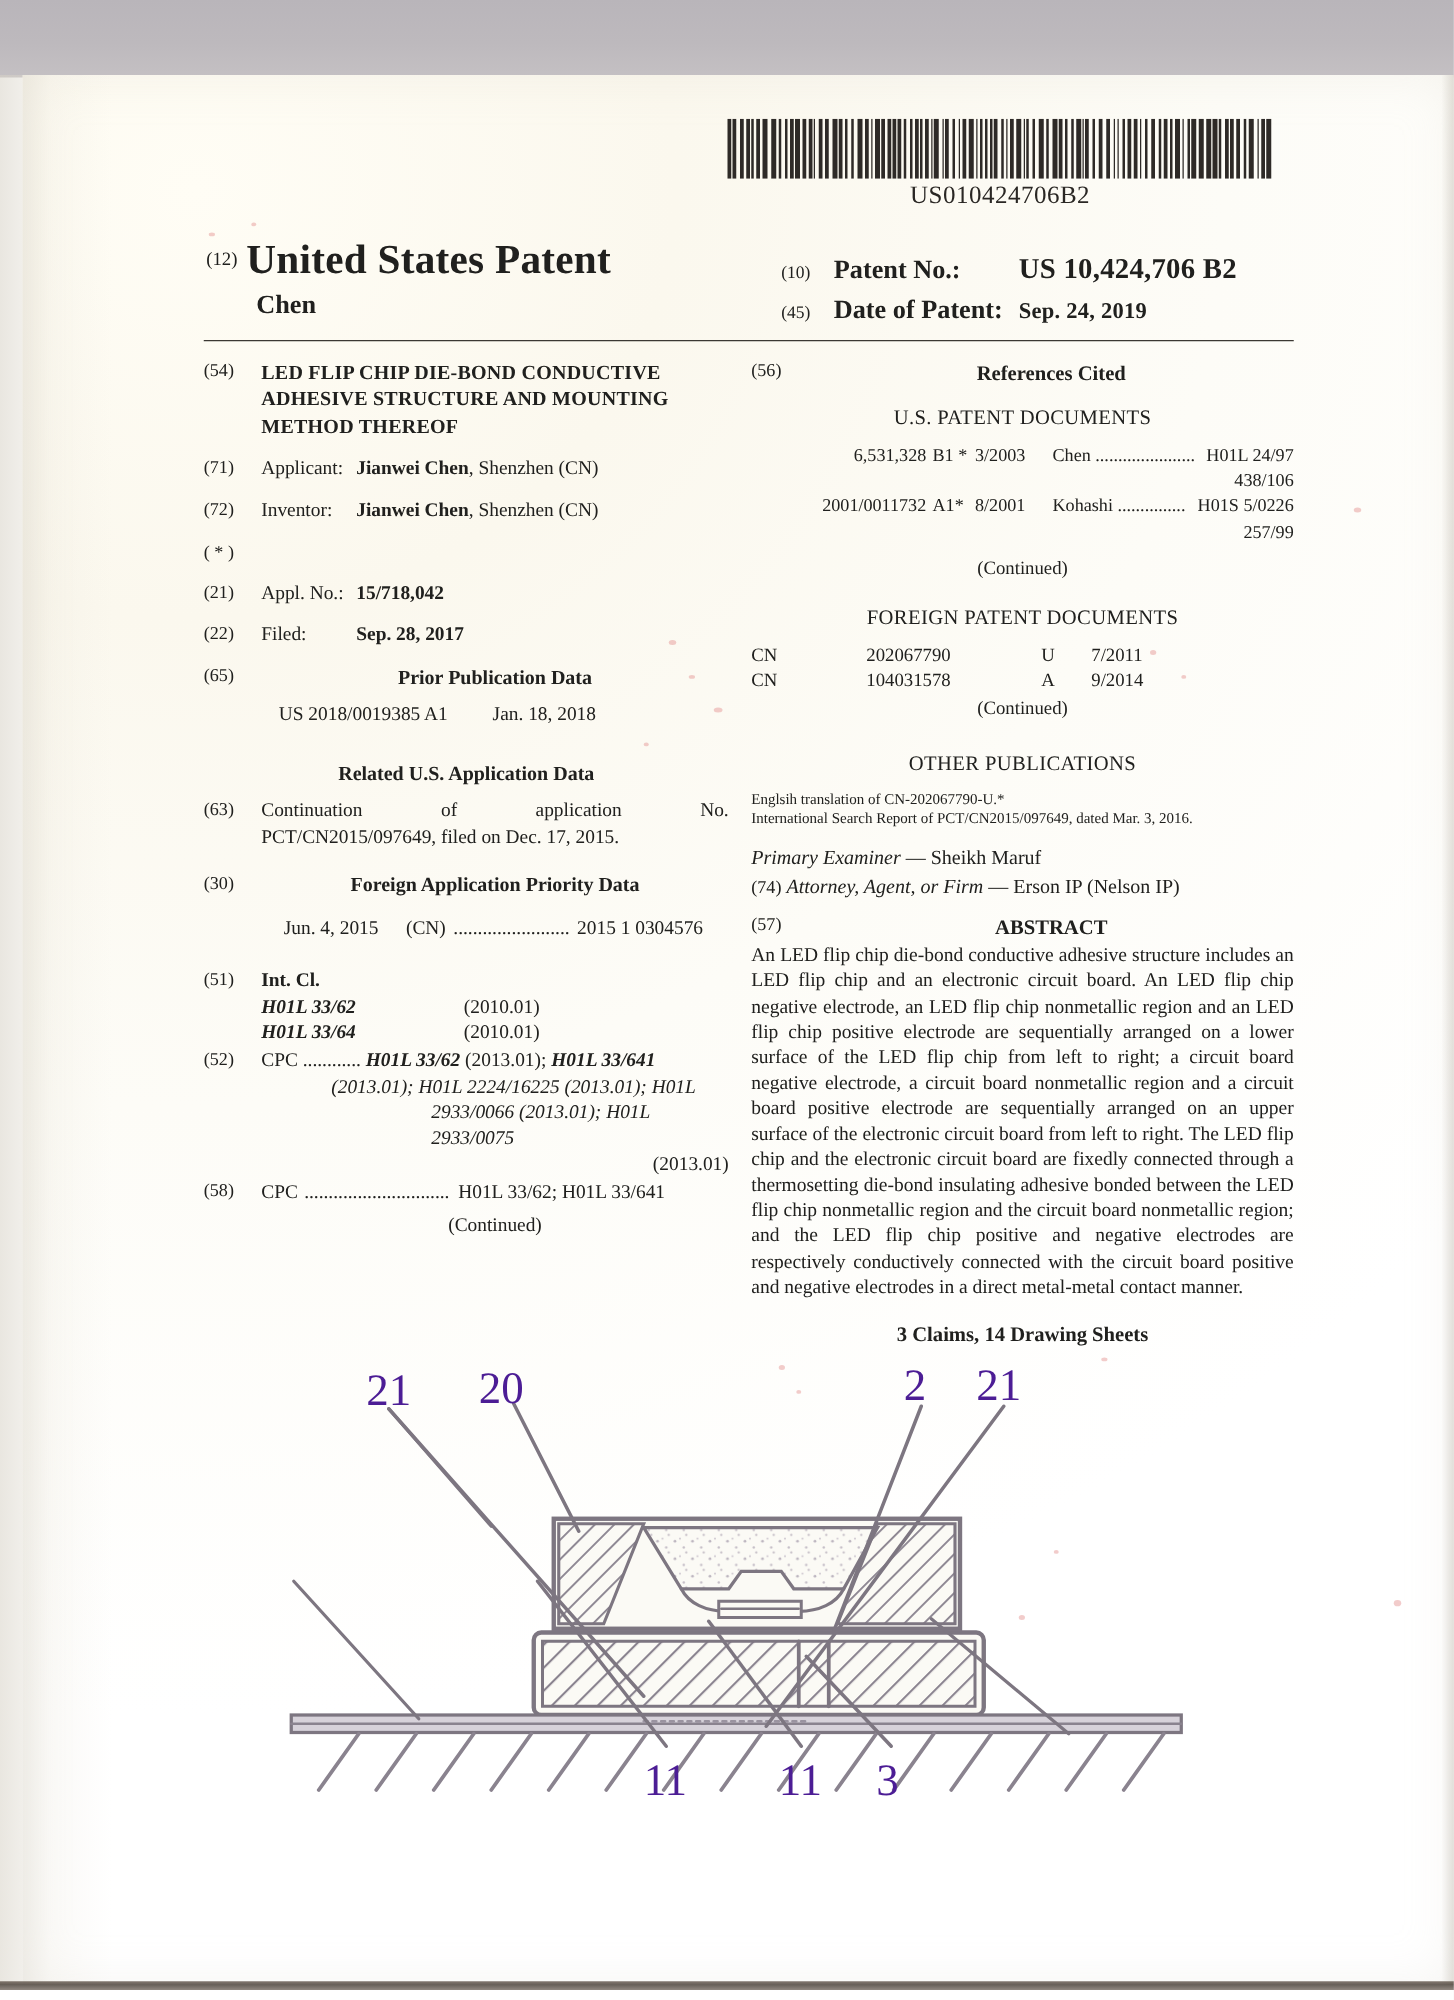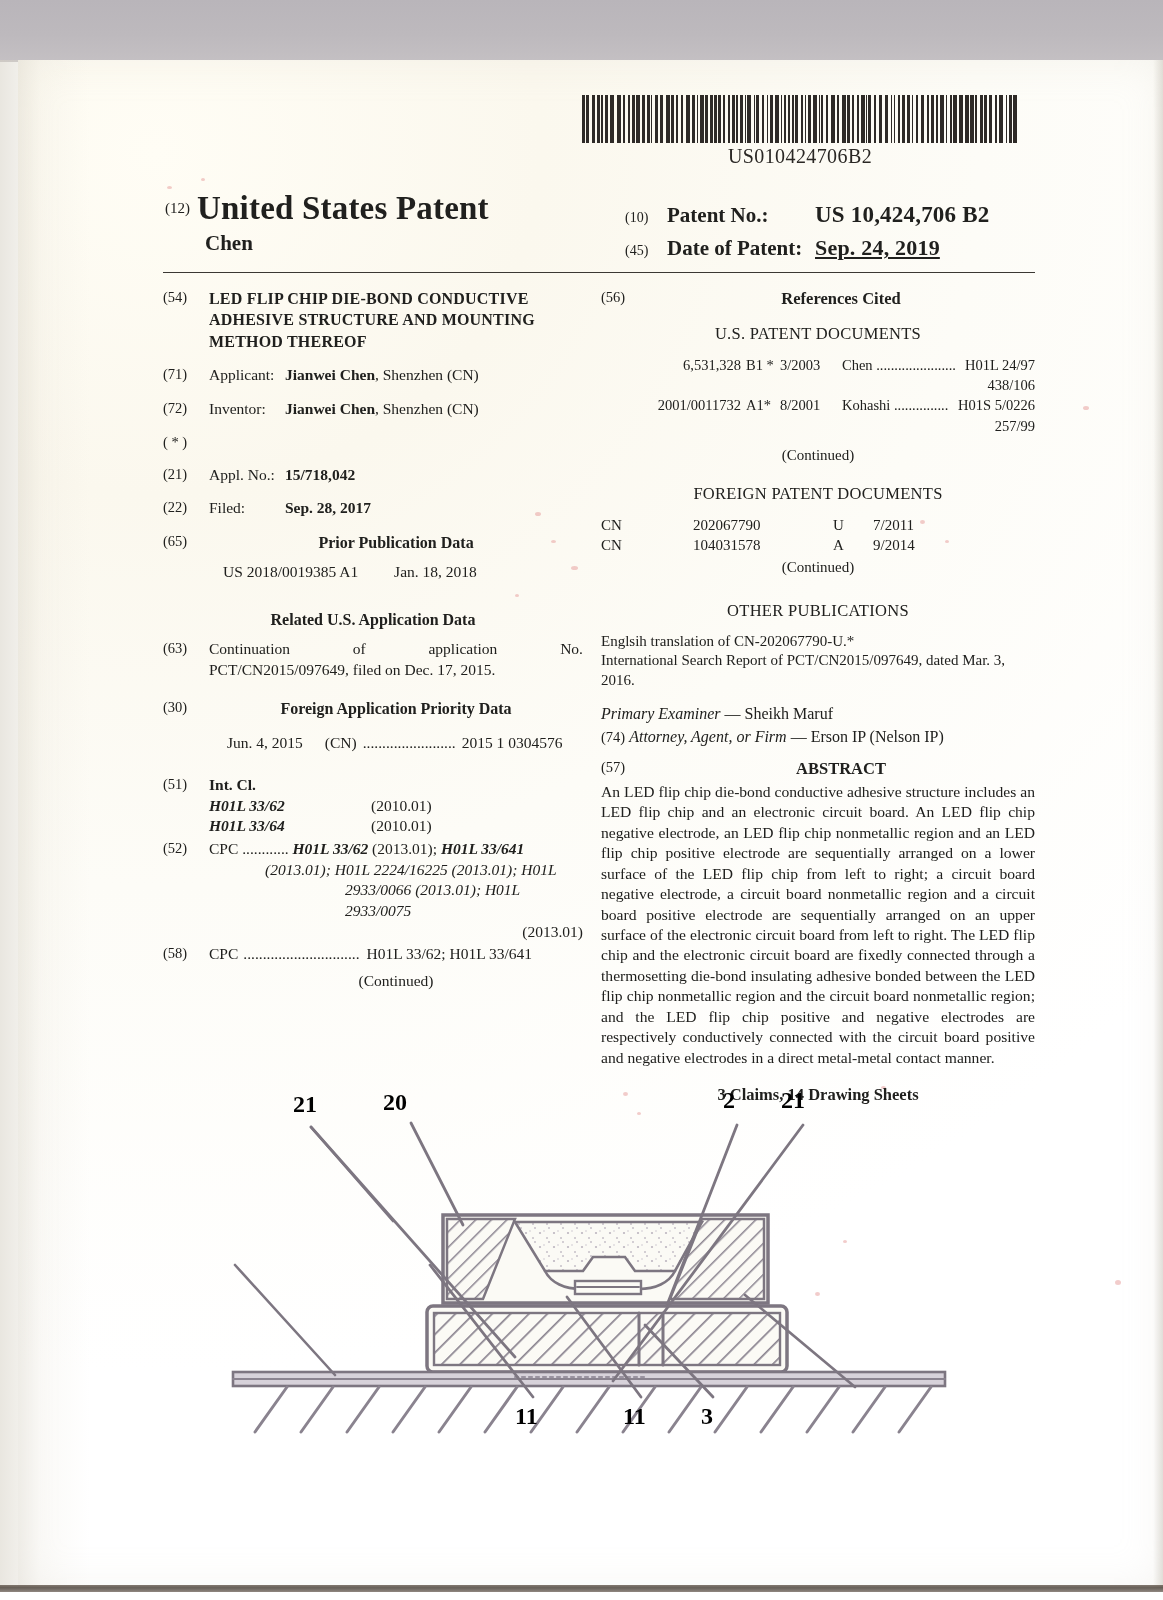--- a/index.html
+++ b/index.html
@@ -62,21 +62,21 @@
   .mh-title{
     font-size:33px;font-weight:bold;letter-spacing:.2px;display:inline-block;margin-left:7px;
   }
   .mh-inventor{font-size:21px;font-weight:bold;margin-left:40px;margin-top:4px;}
 
   .mh-right{position:absolute;left:460px;top:12px;width:420px;font-size:20px;}
   .mh-row{display:flex;align-items:baseline;margin-bottom:7px;}
   .mh-row .tag{width:42px;font-size:14px;}
   .mh-row .lbl{font-weight:bold;font-size:21px;width:148px;}
   .mh-row .val{font-weight:bold;font-size:23px;letter-spacing:.2px;}
-  .mh-row .val.date{font-size:22px;text-decoration:underline;}
+  .mh-row .val.date{font-size:18px;}
 
   .rule{position:absolute;left:148px;top:272px;width:872px;height:1px;background:#3b3833;}
 
   
   .col{position:absolute;top:288px;font-size:15.5px;line-height:1.33;}
   .col-left{left:148px;width:420px;}
   .col-right{left:586px;width:434px;}
 
   .fld{display:flex;margin-bottom:13px;}
   .fld .n{width:46px;flex:0 0 46px;font-size:14.5px;}
@@ -104,42 +104,42 @@
   .rt-sub{text-align:right;}
   .continued{text-align:center;font-size:15px;margin-top:9px;}
 
   .foreign-table{width:100%;font-size:15px;margin-top:11px;border-collapse:collapse;}
   .foreign-table td{padding:0;vertical-align:top;white-space:nowrap;}
   .ft-cc{width:92px;}
   .ft-no{width:140px;}
   .ft-kd{width:40px;}
   .ft-dt{}
 
-  .otherpub{font-size:15px;line-height:1.3;margin-top:10px;}
+  .otherpub{font-size:12px;line-height:1.3;margin-top:10px;}
   .examiner{font-size:16px;margin-top:13px;line-height:1.42;}
   .abstract-head{font-weight:bold;font-size:16.5px;}
   .abstract-body{font-size:15.6px;line-height:1.31;text-align:justify;margin-top:2px;}
   .claims-line{text-align:center;font-weight:bold;font-size:16.5px;margin-top:16px;}
 
   .intcl-row{display:flex;}
   .intcl-row .c1{width:162px;flex:0 0 162px;font-weight:bold;font-style:italic;}
   .intcl-row .c2{flex:1;}
 
   .cpc-block{line-height:1.33;}
   .cpc-l1{}
   .cpc-l2{padding-left:56px;}
   .cpc-l3{padding-left:136px;}
   .cpc-l4{text-align:right;}
 
   
   .figure{position:absolute;left:200px;top:1075px;width:760px;height:400px;}
   .figure svg{display:block;width:760px;height:400px;}
   .ref-num{
     position:absolute;font-family:"Liberation Serif", serif;
-    font-size:24px;font-weight:bold;color:#000000;
+    font-size:36px;font-weight:normal;color:#4c1d95;
   }
   
   .speck{position:absolute;border-radius:50%;background:#e8a3a0;opacity:.55;pointer-events:none;}
 </style>
 </head>
 <body>
 
 <div class="scan">
   <div class="scan-top-bar"></div>
   <div class="page"></div>

